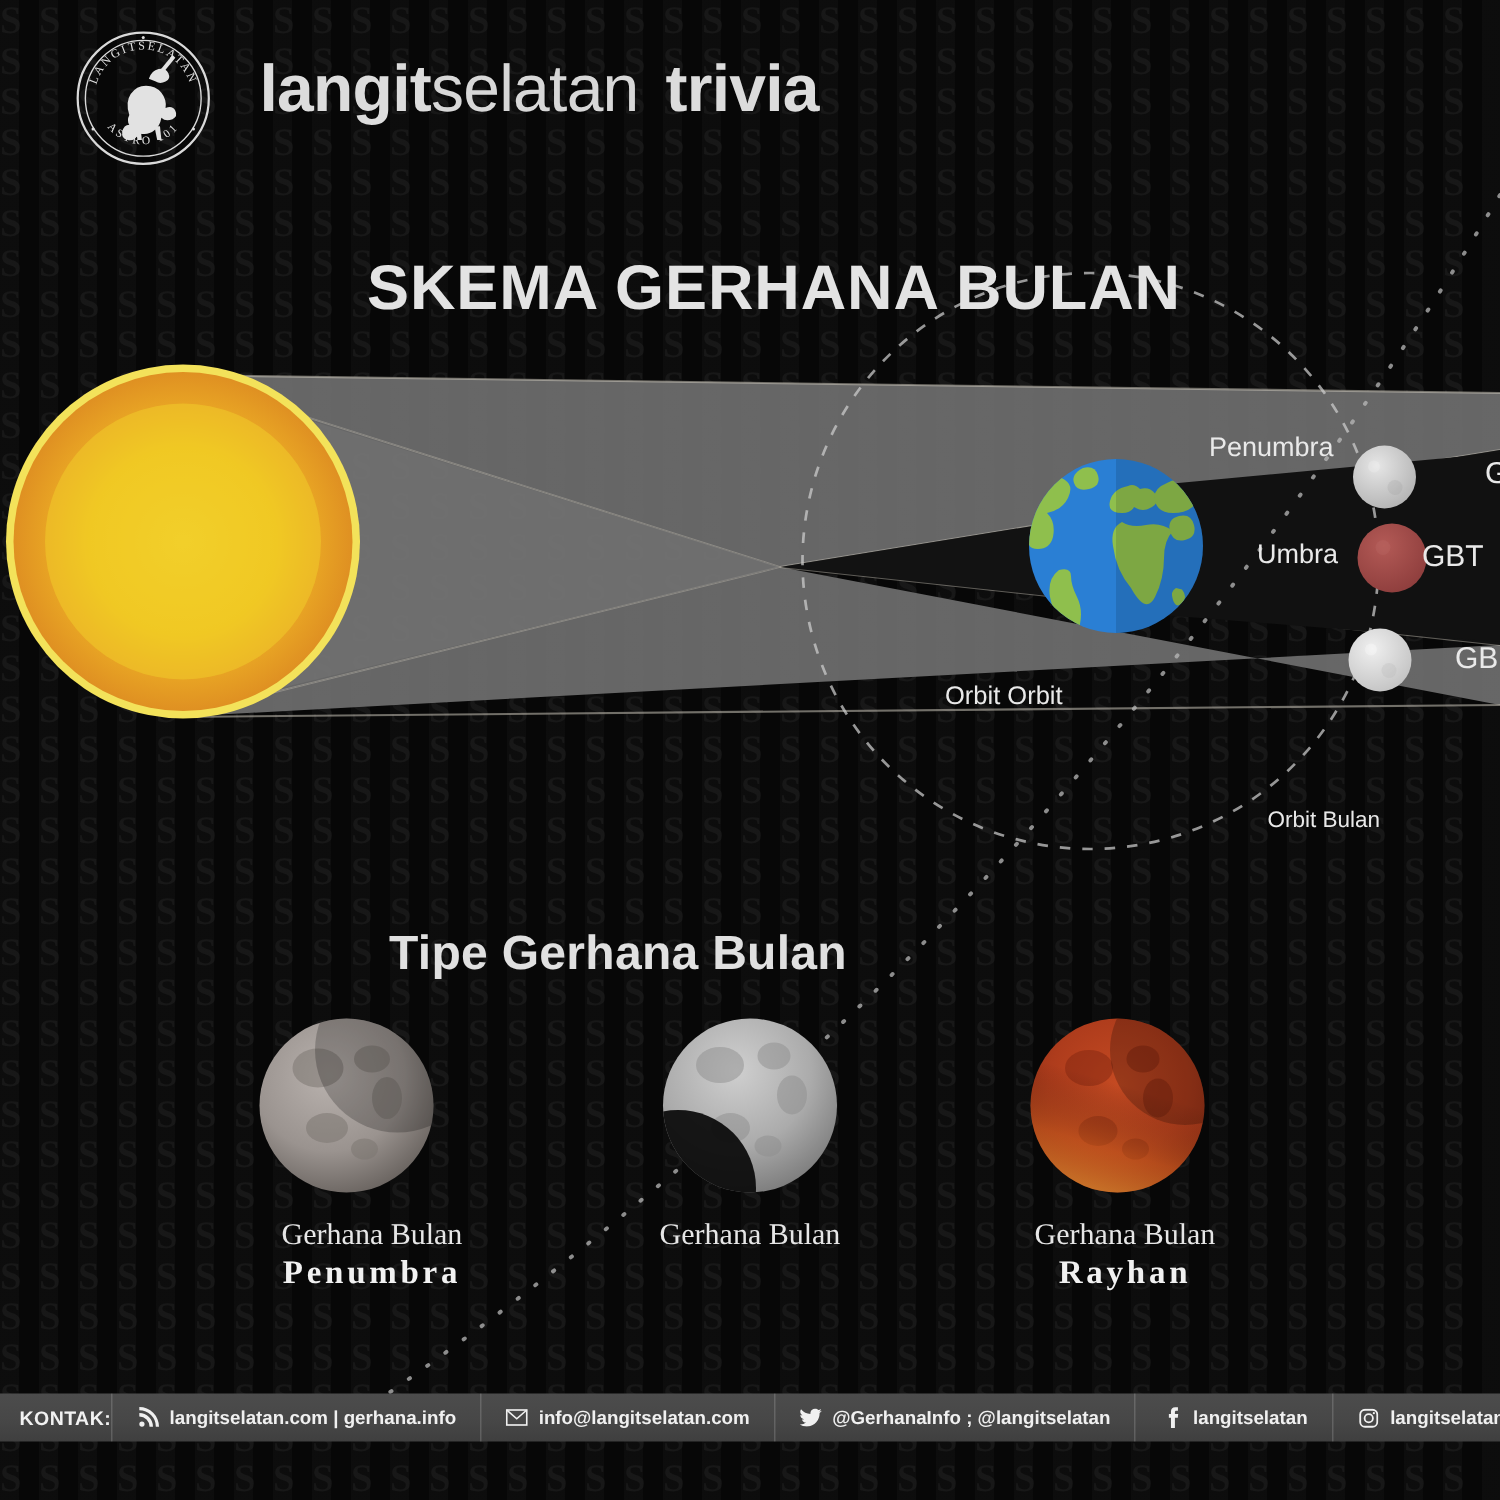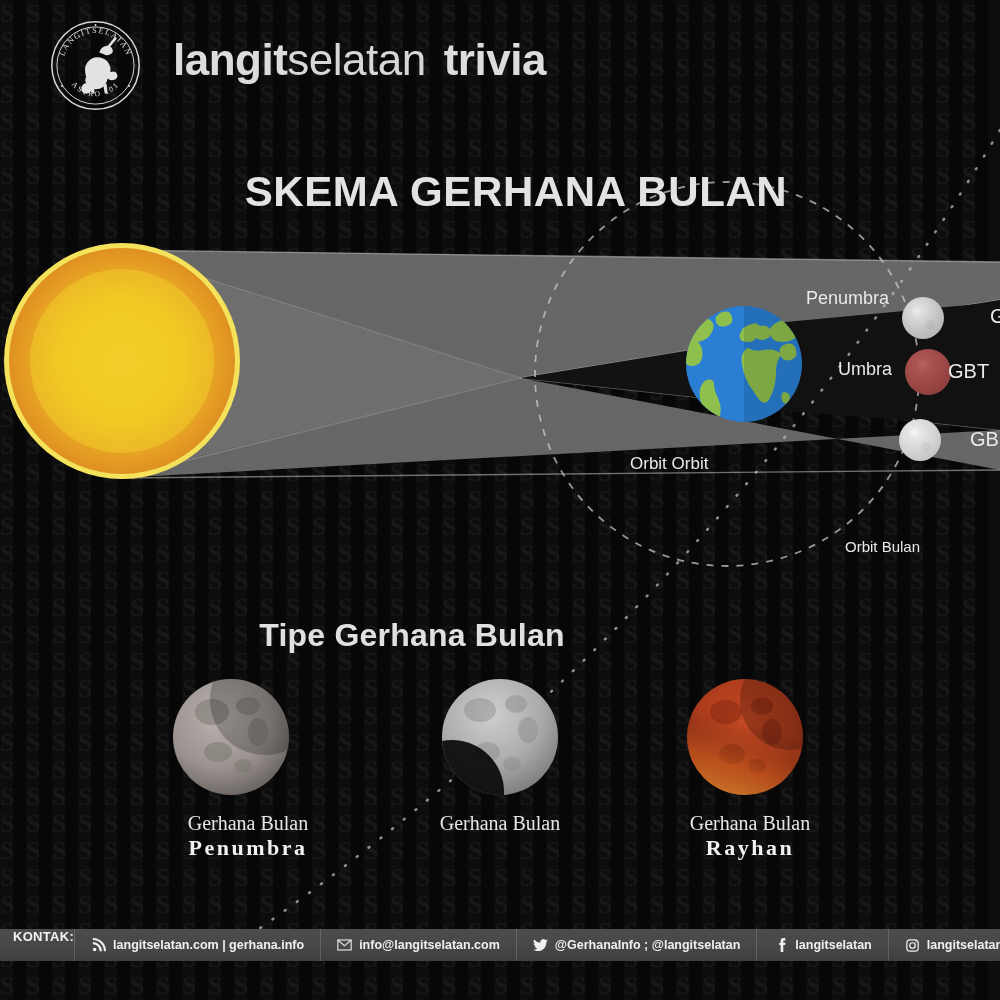--- a/index.html
+++ b/index.html
@@ -91,21 +91,21 @@
   
   .credits{
     position:absolute;left:0;top:906px;width:988px;text-align:right;
     font-size:10.5px;color:#cfcfcf;font-weight:700;letter-spacing:.1px;
   }
 
   
   .footer{
     position:absolute;left:0;top:929px;width:1000px;height:32px;
     background:linear-gradient(180deg,#4c4c4c 0%,#474747 55%,#3f3f3f 100%);
-    display:flex;align-items:flex-start;
+    display:flex;align-items:center;
   }
   .footer .kontak{
     width:88px;padding-left:13px;box-sizing:border-box;
     font-size:13px;font-weight:700;color:#f2f2f2;letter-spacing:.3px;
   }
   .fitem{
     display:flex;align-items:center;gap:7px;
     height:32px;padding:0 16px;box-sizing:border-box;
     border-left:1px solid rgba(255,255,255,.16);
     font-size:12.5px;font-weight:700;color:#f0f0f0;white-space:nowrap;

